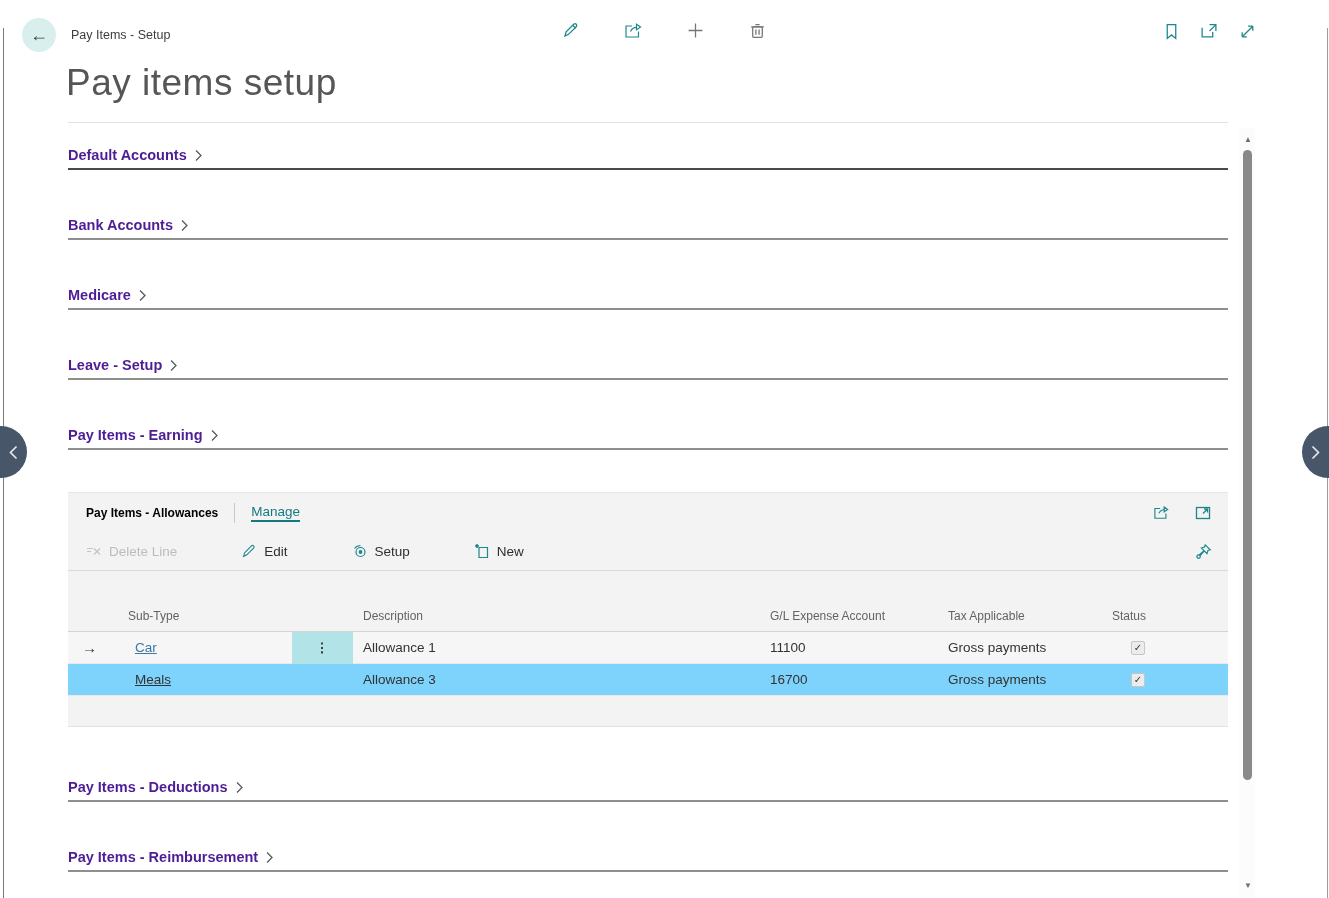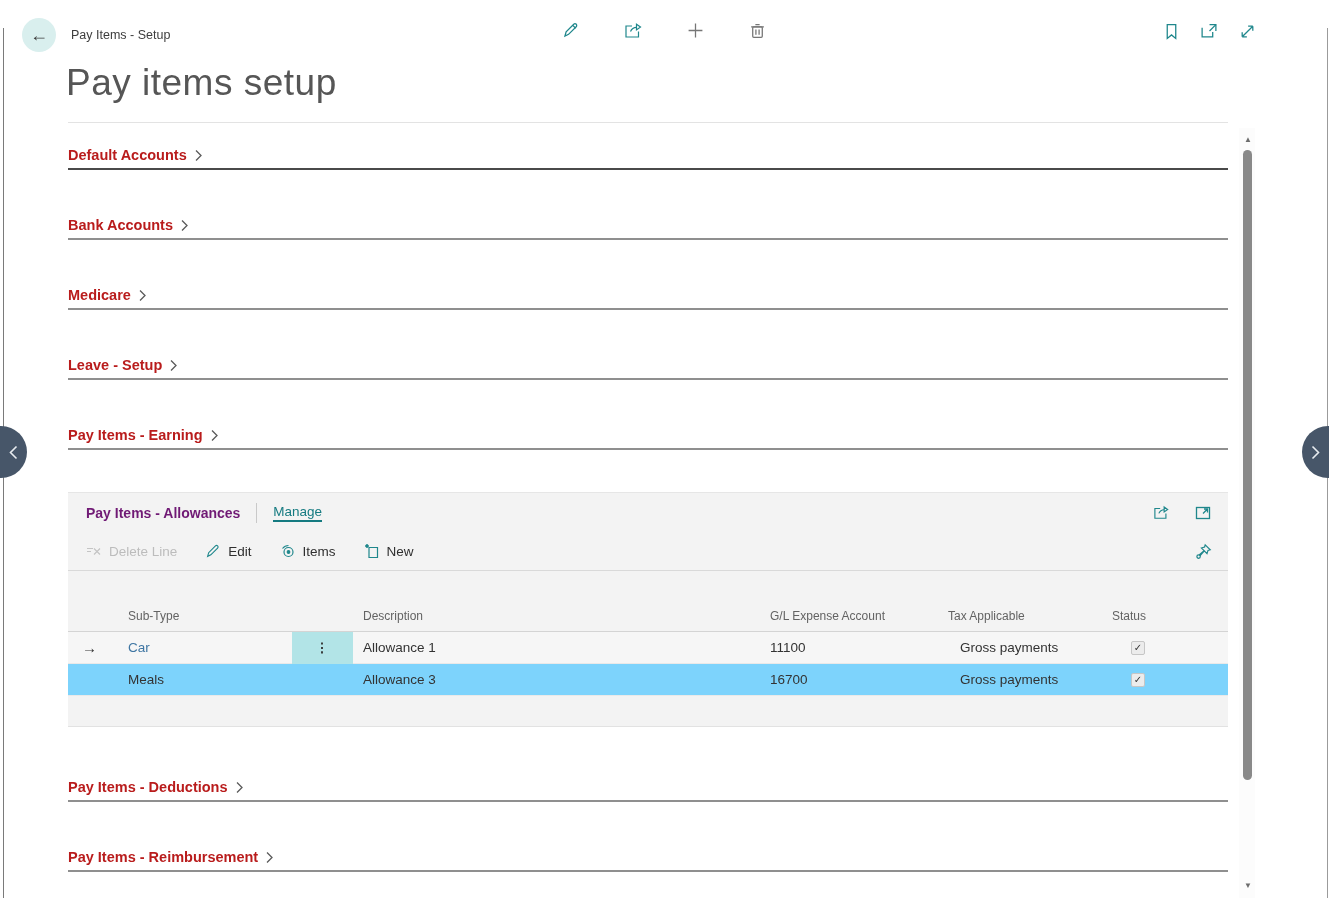--- a/index.html
+++ b/index.html
@@ -34,41 +34,42 @@
   .page-title { position:absolute; left:66px; top:62px; font-size:37px; font-weight:300; color:#565656; letter-spacing:.5px; }
   .title-divider { position:absolute; left:68px; top:122px; width:1160px; height:1px; background:#e3e3e3; }
 
   
   .fasttab {
     position:absolute; left:68px; width:1160px; height:28px;
     display:flex; align-items:center; gap:7px; cursor:pointer;
     border-bottom:2px solid #8f8f8f;
   }
   .fasttab.first { border-bottom-color:#4a4a4a; }
-  .fasttab-label { font-size:14.5px; font-weight:700; color:#b91c1c; }
+  .fasttab-label { font-size:14.5px; font-weight:700; color:#4c1d95; }
   .fasttab .chev { display:flex; align-items:center; color:#5a5a5a; margin-top:1px; }
 
   #ft0 { top:142px; } #ft1 { top:212px; } #ft2 { top:282px; }
   #ft3 { top:352px; } #ft4 { top:422px; } #ft5 { top:774px; } #ft6 { top:844px; }
 
   
   .part-card {
     position:absolute; left:68px; top:492px; width:1160px; height:235px;
     background:#f3f3f3; border-top:1px solid #e6e6e6; border-bottom:1px solid #e2e2e2;
   }
   .part-header { position:absolute; top:0; left:0; right:0; height:39px; display:flex; align-items:center; padding:0 14px 0 18px; }
-  .part-title { font-size:14px; font-weight:700; color:#701a75; }
+  .part-title { font-size:12px; font-weight:700; color:#000000; }
   .vdiv { width:1px; height:20px; background:#c9c9c9; margin:0 16px; }
   .manage-tab { font-size:13.5px; color:#147a80; border-bottom:2px solid #147a80; padding-bottom:1px; cursor:pointer; }
   .part-header .right-icons { margin-left:auto; display:flex; gap:20px; }
 
   .part-toolbar {
     position:absolute; top:39px; left:0; right:0; height:39px;
     display:flex; align-items:center; padding:0 16px 0 18px;
     border-bottom:1px solid #d9d9d9;
+    gap:36px;
   }
   .tb-btn { display:flex; align-items:center; gap:7px; margin-right:28px; font-size:13.5px; color:#2f2f2f; cursor:pointer; }
   .tb-btn .ti { display:flex; align-items:center; color:#1f878c; }
   .tb-btn.disabled { color:#bcbcbc; cursor:default; }
   .tb-btn.disabled .ti { color:#c4c4c4; }
   .pin-btn { margin-left:auto; color:#1f878c; cursor:pointer; display:flex; }
 
   
   .grid-head { position:absolute; top:108px; left:0; right:0; height:31px; border-bottom:1px solid #d4d4d4;text-decoration:underline; }
   .grid-head span { position:absolute; font-size:12px; color:#636363; line-height:31px; cursor:pointer; }
@@ -76,28 +77,28 @@
   .col-desc   { left:295px; }
   .col-gl     { left:702px; }
   .col-tax    { left:880px; }
   .col-status { left:1044px; }
 
   .grid-row { position:absolute; left:0; right:0; height:32px; background:#7dd3fc; border-bottom:1px solid #e9e9e9; }
   .grid-row.selected { background:#f6f6f6; }
   #row0 { top:139px; } #row1 { top:171px; }
   .grid-row span { position:absolute; font-size:13.5px; line-height:32px; color:#333; }
   .row-arrow { left:14px !important; color:#555; font-size:15px !important; }
-  .cell-sub { left:60px; cursor:pointer; }
+  .cell-sub { left:67px; cursor:pointer;text-decoration:underline; }
   .cell-sub.link { color:#3f76a3; }
   .cell-menu {
     left:224px !important; width:61px; height:32px; text-align:center;
     background:#b2e4e7; color:#3a5a74; font-weight:700; font-size:13px !important;
     letter-spacing:1px; cursor:pointer;
   }
-  .cell-desc { left:295px; } .cell-gl { left:702px; } .cell-tax { left:880px;margin-left:12px; }
+  .cell-desc { left:295px; } .cell-gl { left:702px; } .cell-tax { left:880px; }
   .checkbox {
     position:absolute; left:1063px; top:9px; width:14px; height:14px;
     background:#ececec; border:1px solid #c6c6c6; border-radius:2px;
     color:#909090; font-size:10px !important; line-height:12px !important; text-align:center;
   }
 
   
   .scroll-track { position:absolute; left:1239px; top:128px; width:16px; height:770px; background:#fcfcfc; }
   .scroll-arrow { position:absolute; left:1243px; width:10px; text-align:center; font-size:8px; color:#6d6d6d; cursor:pointer; }
   .scroll-up   { top:135px; }
@@ -278,21 +279,21 @@
       <span>Edit</span>
     </div>
     <div class="tb-btn">
       <span class="ti">
         <svg width="16" height="16" viewBox="0 0 16 16" fill="none" stroke="currentColor" stroke-width="1.2">
           <circle cx="8.5" cy="9" r="4.5"></circle>
           <circle cx="8.5" cy="9" r="1.3" fill="currentColor"></circle>
           <path d="M2.5 5.5c2-2.5 4-3 6-3"></path>
         </svg>
       </span>
-      <span>Items</span>
+      <span>Setup</span>
     </div>
     <div class="tb-btn">
       <span class="ti">
         <svg width="16" height="16" viewBox="0 0 16 16" fill="none" stroke="currentColor" stroke-width="1.2">
           <path d="M5 4.5h8.5v10H5z"></path>
           <path d="M3 1v4M1 3h4M1.8 1.8l2.4 2.4M4.2 1.8L1.8 4.2"></path>
         </svg>
       </span>
       <span>New</span>
     </div>

